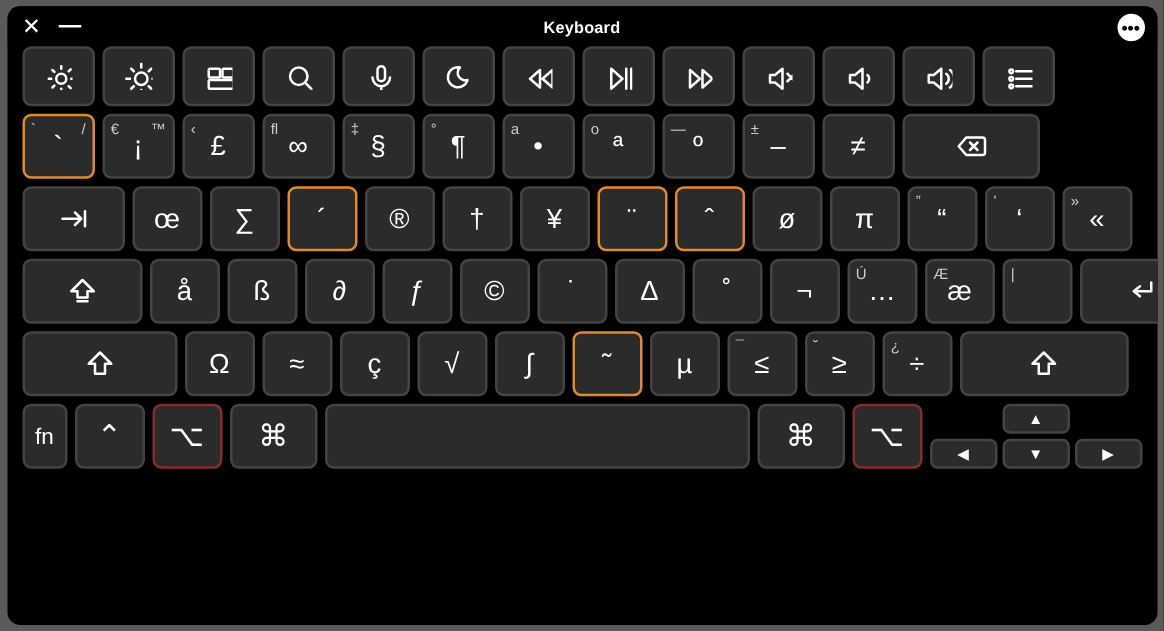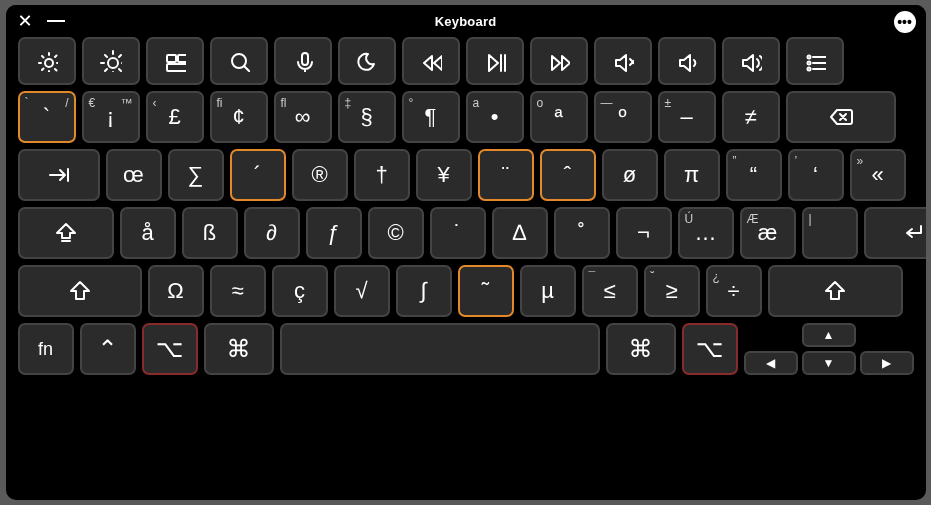--- a/index.html
+++ b/index.html
@@ -190,24 +190,20 @@
         </div>
         <div class="key" style="width: 58px;">
           <span class="corner tl">€</span>
           <span class="corner tr">™</span>
           <span class="main">¡</span>
         </div>
         <div class="key" style="width: 58px;">
           <span class="corner tl">‹</span>
           <span class="main">£</span>
         </div>
-        <div class="key" style="width: 58px;">
-          <span class="corner tl">fi</span>
-          <span class="main">¢</span>
-        </div>
         <div class="key" style="width: 58px; align-items: center;">
           <span class="corner tl">fl</span>
           <span class="main">∞</span>
         </div>
         <div class="key" style="width: 58px;">
           <span class="corner tl">‡</span>
           <span class="main">§</span>
         </div>
         <div class="key" style="width: 58px;">
           <span class="corner tl">°</span>
@@ -382,21 +378,21 @@
           <span class="main">÷</span>
         </div>
         <div class="key glyph" style="width: 135px;">
           <svg>
             <path d="M13 4l9 9h-5v8H9v-8H4z"></path>
           </svg>
         </div>
       </div>
 
     <div class="row">
-      <div class="key txt" style="width:56px">
+      <div class="key txt" style="width:36px">
           <span>fn</span>
         </div>
       <div class="key" style="width:56px;font-size:24px">
           <span>⌃</span>
         </div>
       <div class="key red" style="width:56px;font-size:24px">
           <span>⌥</span>
         </div>
       <div class="key" style="width:70px;font-size:24px">
           <span>⌘</span>

